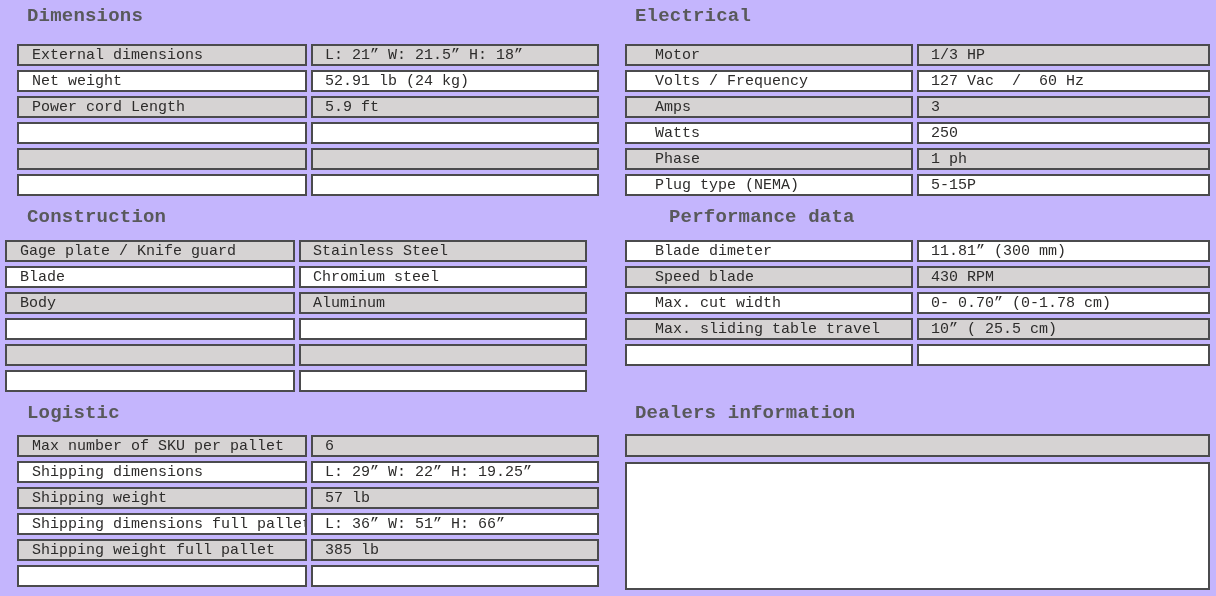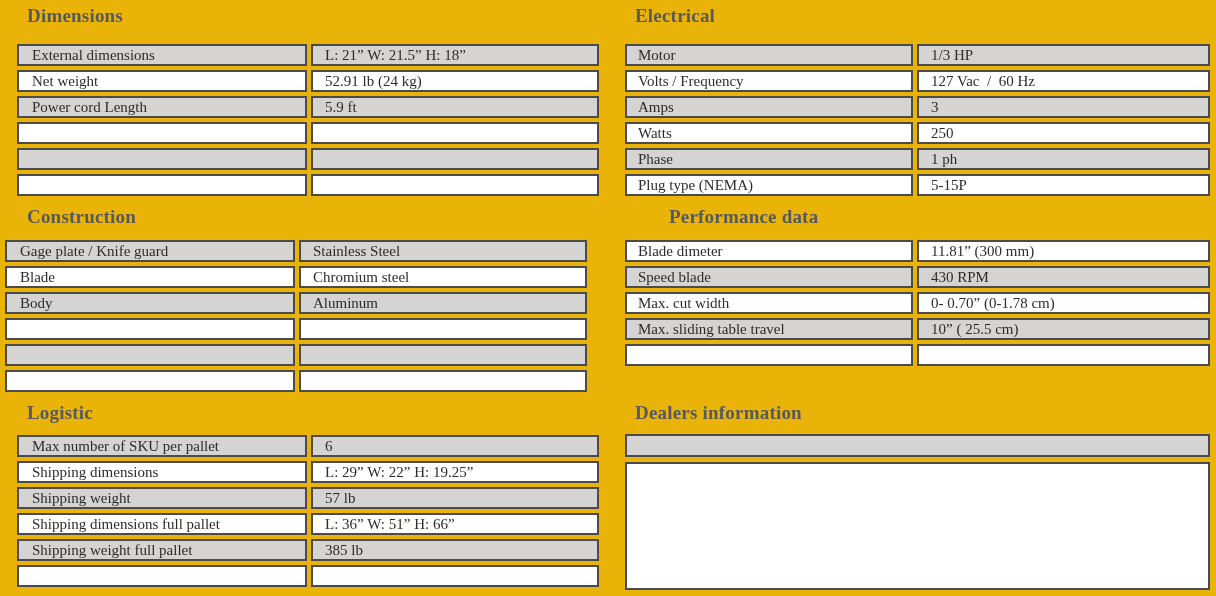--- a/index.html
+++ b/index.html
@@ -1,36 +1,36 @@
 <!DOCTYPE html>
 <html><head>
 <meta charset="utf-8">
 <style>
   html,body { margin:0; padding:0; background:#ffffff; }
   #page {
     position:relative; width:1216px; height:596px;
-    background:#eab308; overflow:hidden;
-    font-family:Liberation Serif, serif;
+    background:#c4b5fd; overflow:hidden;
+    font-family:Liberation Mono, monospace;
   }
   .sec-title {
     position:absolute;
     font-size:19px; font-weight:bold; color:#58595b;
     letter-spacing:0.2px; white-space:pre;
   }
   .spec-table { position:absolute; }
   .t-left  { width:582px; }
   .t-right { width:585px; }
   .row { display:flex; gap:4px; margin-bottom:4px; height:22px; }
   .cell {
     box-sizing:border-box; border:2px solid #4b4b4d; background:#ffffff;
     display:flex; align-items:center;
     font-size:15px; color:#2d2c2b; white-space:pre; overflow:hidden;
   }
   .t-left  .cell.label { width:290px; flex:0 0 auto; padding-left:13px;text-align:right; }
-  .t-right .cell.label { width:288px; flex:0 0 auto; padding-left:11px; }
+  .t-right .cell.label { width:288px; flex:0 0 auto; padding-left:28px; }
   .cell.value { flex:1 1 auto; padding-left:12px; }
   .row.gray .cell { background:#d6d3d3; }
   .bar {
     box-sizing:border-box; border:2px solid #4b4b4d; background:#d6d3d3;
     height:23px; width:585px;
   }
   .bigbox {
     box-sizing:border-box; border:2px solid #4b4b4d; background:#ffffff;
     height:128px; width:585px; margin-top:5px;
   }

